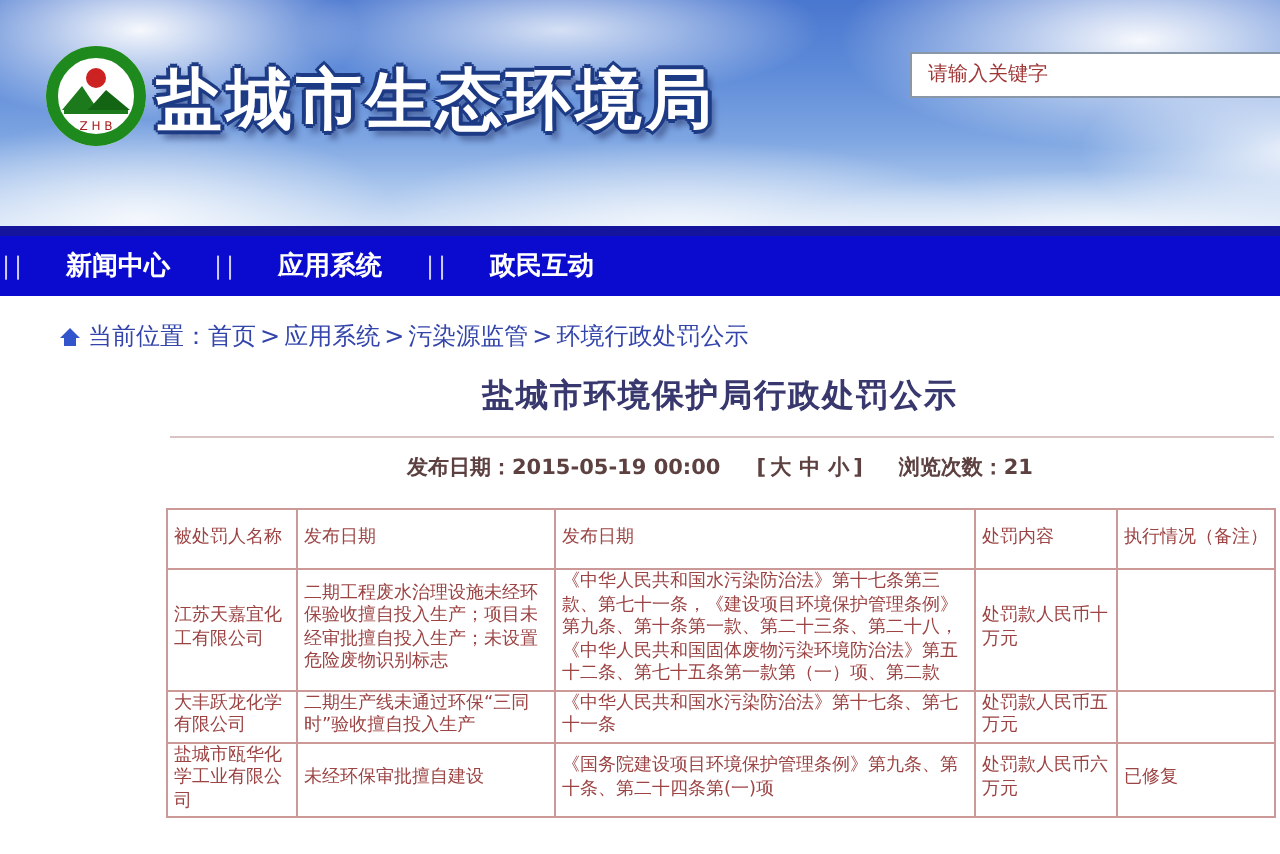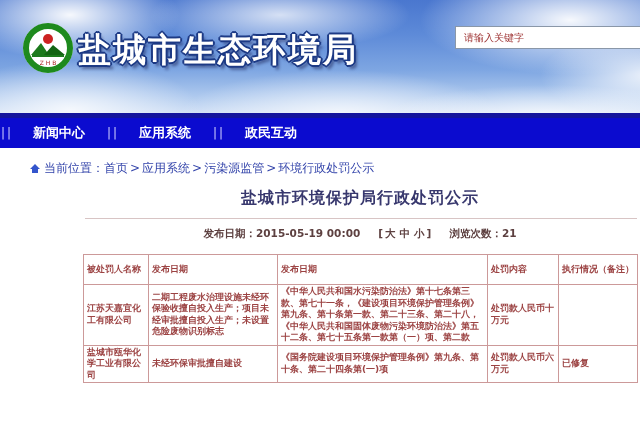--- a/index.html
+++ b/index.html
@@ -44,21 +44,21 @@
   .main-area { width:720px; }
   .article-title { text-align:center; margin-top:6px; font-size:16px; font-weight:bold; color:#38386e; letter-spacing:1px; }
   .title-rule { margin:9px 0 0 85px; width:552px; border:none; border-top:1px solid #d8c4c4; }
   .article-meta { margin-top:8px; text-align:center; font-size:10.5px; font-weight:bold; color:#5d4040; }
   .article-meta .gap { display:inline-block; width:18px; }
   .size-link { cursor:pointer; margin:0 2px; }
 
   
   .penalty-table { table-layout:fixed; border-collapse:collapse; margin:13px 0 0 83px; width:554px;
     font-size:9px; line-height:11.5px; color:#9c4343; }
-  .penalty-table th, .penalty-table td { border:1px solid #cc9999; padding:1px 3px; vertical-align:middle; text-align:left; font-weight:bold; word-break:break-all; }
+  .penalty-table th, .penalty-table td { border:1px solid #cc9999; padding:1px 3px; vertical-align:middle; text-align:left; font-weight:normal; word-break:break-all; }
   .penalty-table thead th { height:30px; }
   .r1 td { height:57px; } .r2 td { height:29px; } .r3 td { height:25px; } .r4 td { height:26px; }
 </style>
 </head>
 <body>
 
 <div class="page">
 
   <header class="site-header">
     <div class="cloud c1"></div>
@@ -129,20 +129,27 @@
         </tr>
       </thead>
       <tbody>
         <tr class="r1">
           <td>江苏天嘉宜化工有限公司</td>
           <td>二期工程废水治理设施未经环保验收擅自投入生产；项目未经审批擅自投入生产；未设置危险废物识别标志</td>
           <td>《中华人民共和国水污染防治法》第十七条第三款、第七十一条，《建设项目环境保护管理条例》第九条、第十条第一款、第二十三条、第二十八，《中华人民共和国固体废物污染环境防治法》第五十二条、第七十五条第一款第（一）项、第二款</td>
           <td>处罚款人民币十万元</td>
           <td></td>
         </tr>
+        <tr class="r3">
+          <td>大丰跃龙化学有限公司</td>
+          <td>二期生产线未通过环保“三同时”验收擅自投入生产</td>
+          <td>《中华人民共和国水污染防治法》第十七条、第七十一条</td>
+          <td>处罚款人民币五万元</td>
+          <td></td>
+        </tr>
         <tr class="r4">
           <td>盐城市瓯华化学工业有限公司</td>
           <td>未经环保审批擅自建设</td>
           <td>《国务院建设项目环境保护管理条例》第九条、第十条、第二十四条第(一)项</td>
           <td>处罚款人民币六万元</td>
           <td>已修复</td>
         </tr>
 
       </tbody>
     </table>

